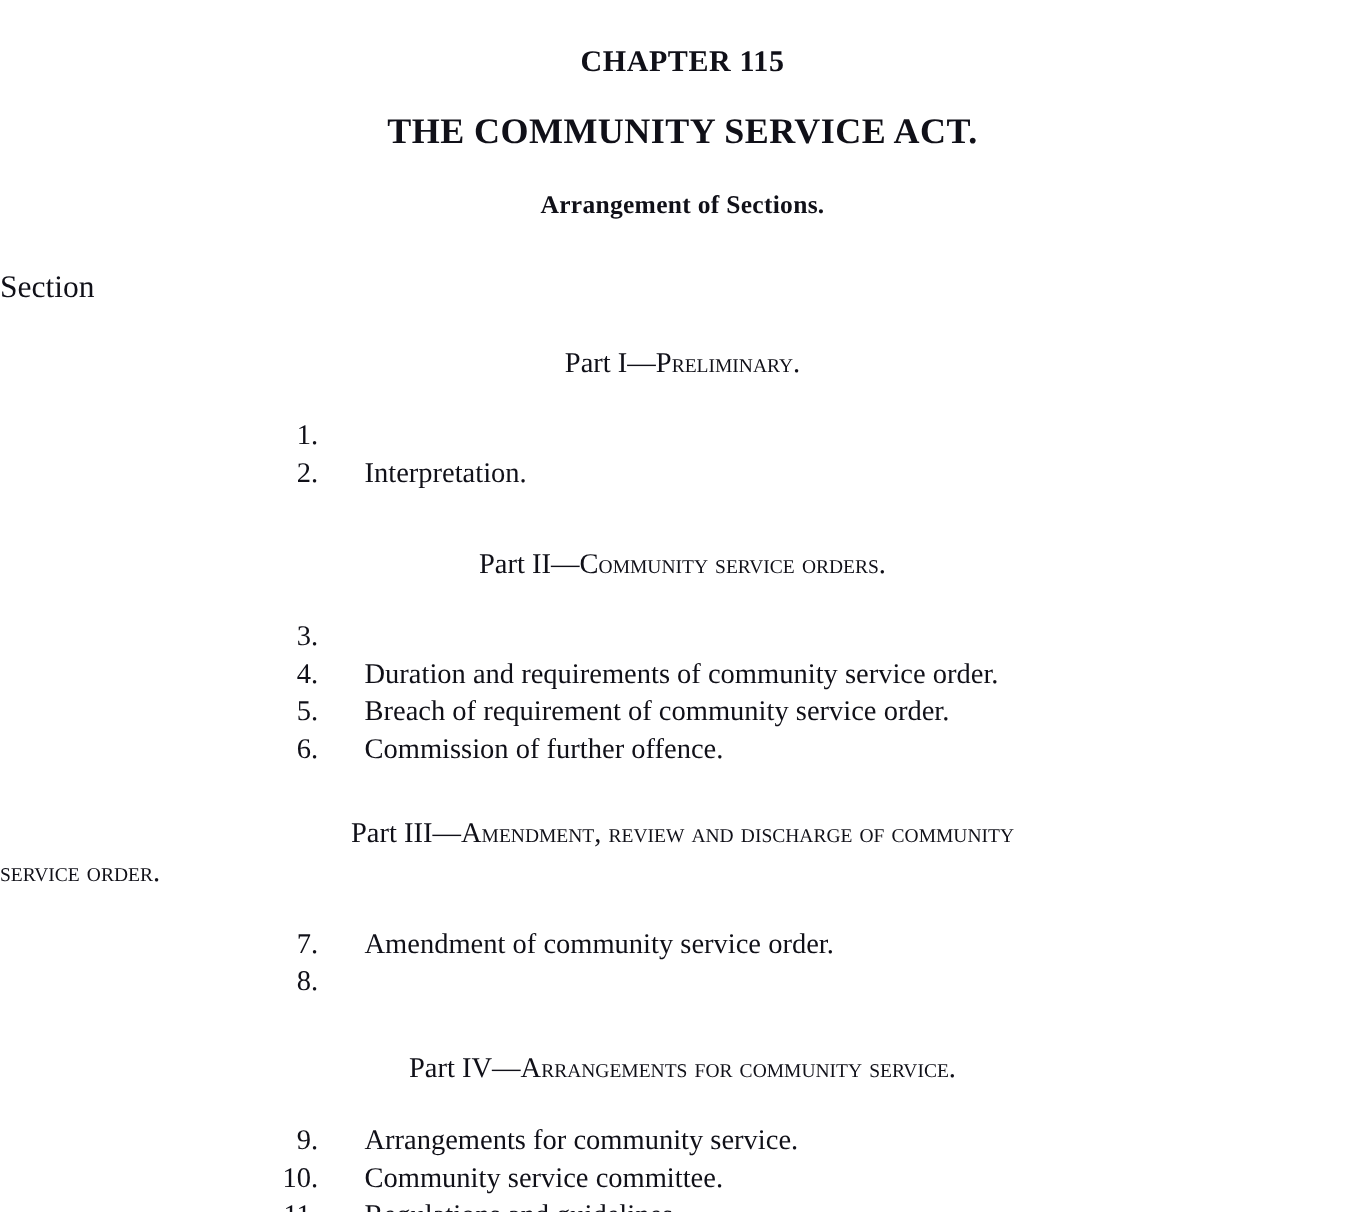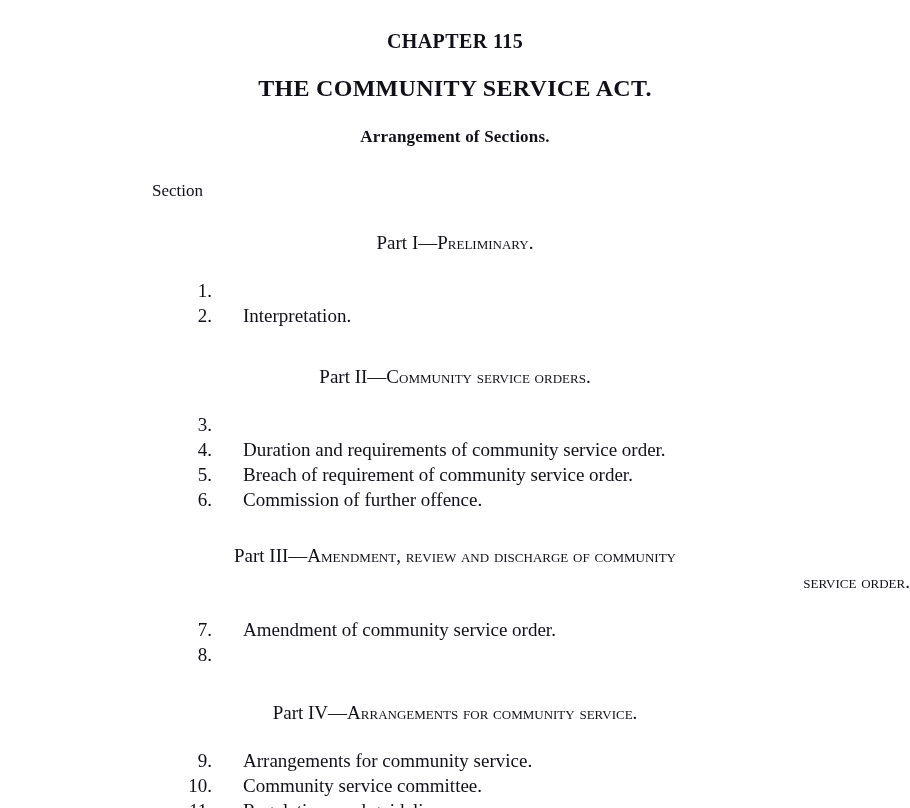--- a/index.html
+++ b/index.html
@@ -50,23 +50,22 @@
     font-size: 17px;
     letter-spacing: 0.2px;
     margin: 0;
     padding-top: 26px;
     line-height: 22px;
   }
 
   
   .section-label {
     margin: 0;
-    padding-left: 152px;
     padding-top: 31px;
-    font-size: 17px;
+    font-size: 21px;
     line-height: 24px;
   }
 
   
   .part-heading {
     text-align: center;
     margin: 0;
     line-height: 25px;
     font-size: 16px;
   }
@@ -79,21 +78,21 @@
     font-size: 19px;
   }
 
   .part-1  { padding-top: 27px; }
   .part-2  { padding-top: 36px; }
   .part-3  { padding-top: 31px; }
   .part-4  { padding-top: 33px; }
 
   .part-heading .line2 {
     display: block;
-    text-align: right;
+    text-align: left;
   }
 
   
   .items {
     list-style: none;
     margin: 0;
     padding: 0;
   }
   .items.after-part-1 { padding-top: 22px; }
   .items.after-part-2 { padding-top: 22px; }

